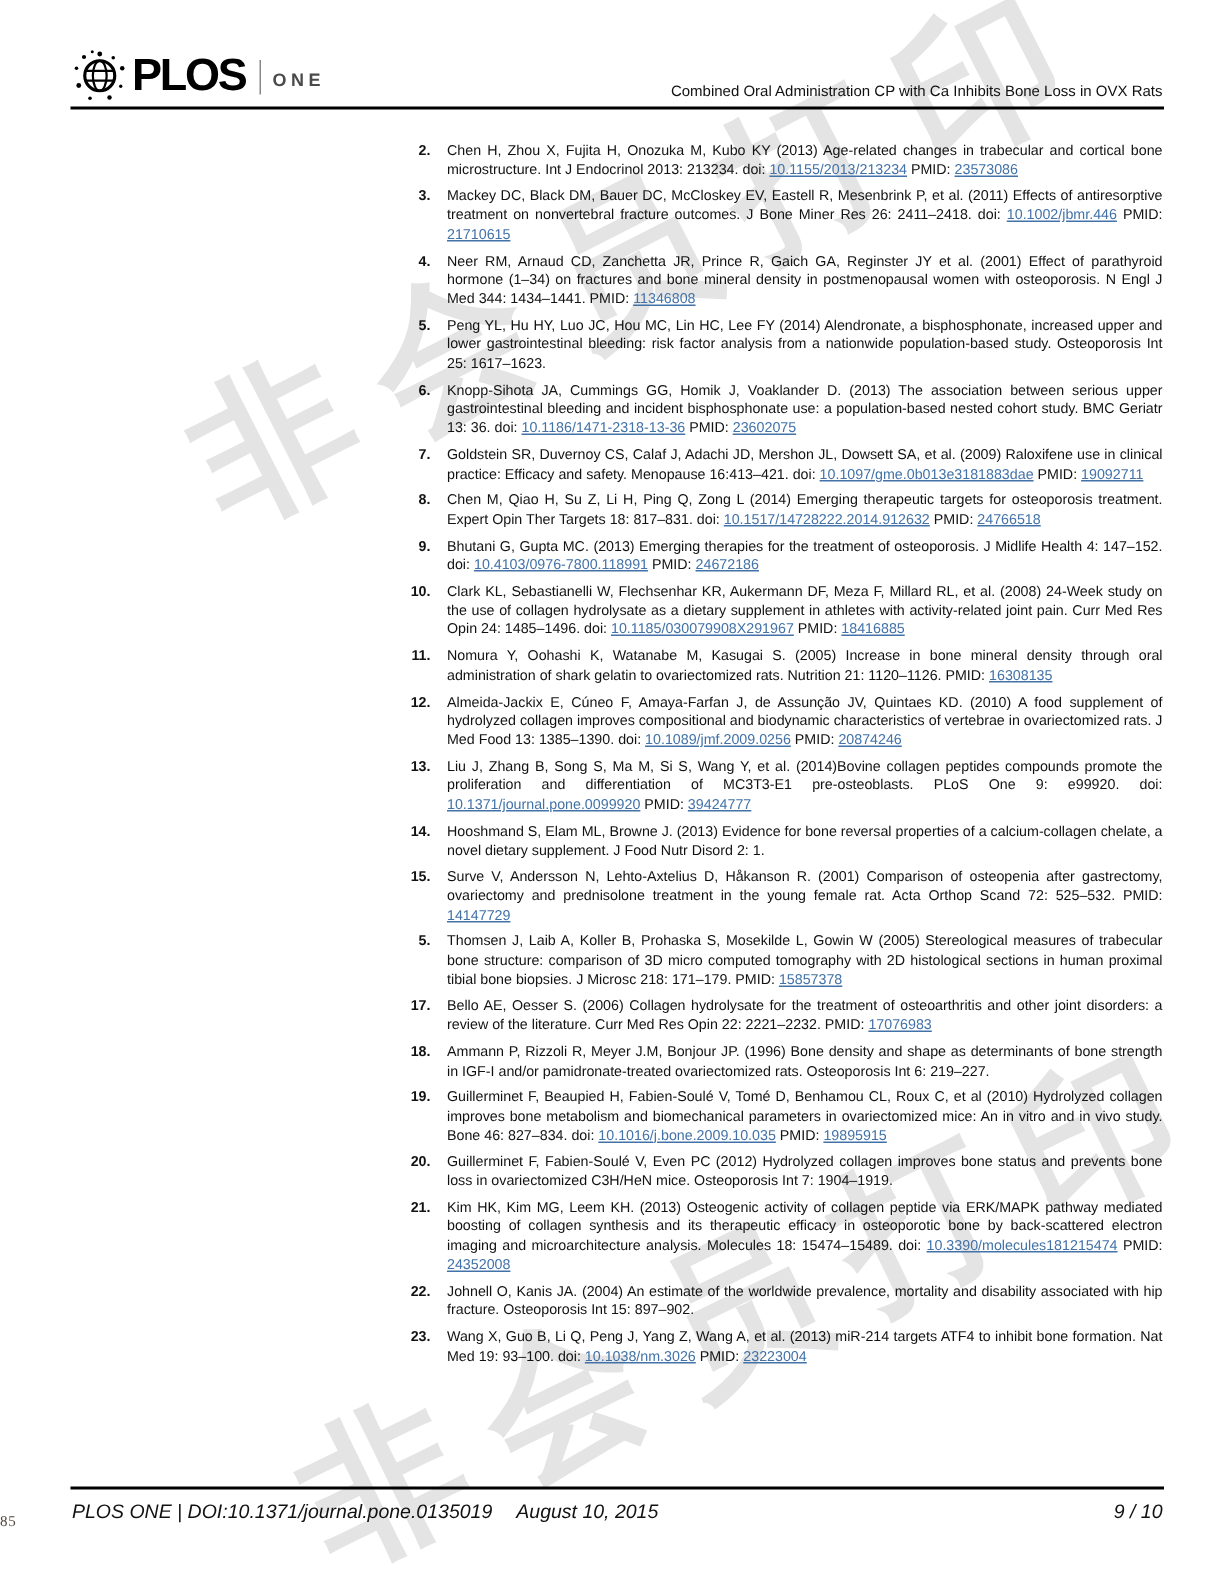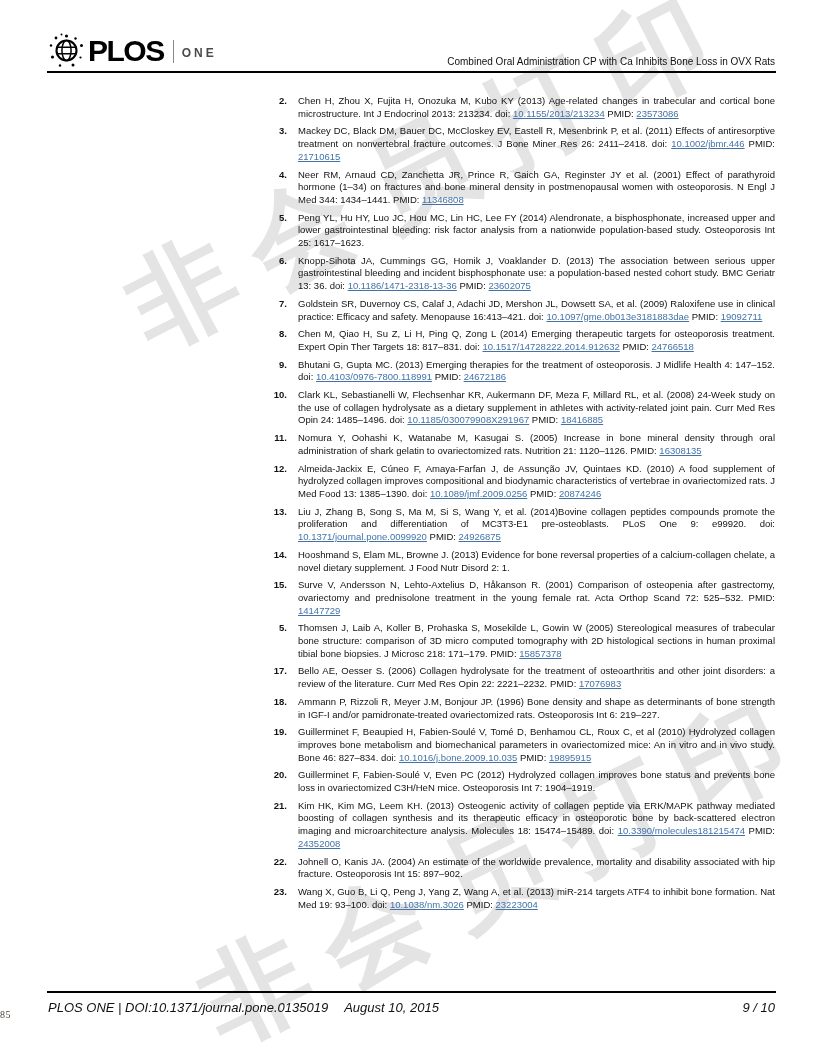--- a/index.html
+++ b/index.html
@@ -125,21 +125,21 @@
       <li class="ref">
         <span class="ref-num">11.</span>
         <span class="ref-body">Nomura Y, Oohashi K, Watanabe M, Kasugai S. (2005) Increase in bone mineral density through oral administration of shark gelatin to ovariectomized rats. Nutrition 21: 1120–1126. PMID: <a class="ref-link" href="#">16308135</a></span>
       </li>
       <li class="ref">
         <span class="ref-num">12.</span>
         <span class="ref-body">Almeida-Jackix E, Cúneo F, Amaya-Farfan J, de Assunção JV, Quintaes KD. (2010) A food supplement of hydrolyzed collagen improves compositional and biodynamic characteristics of vertebrae in ovariectomized rats. J Med Food 13: 1385–1390. doi: <a class="ref-link" href="#">10.1089/jmf.2009.0256</a> PMID: <a class="ref-link" href="#">20874246</a></span>
       </li>
       <li class="ref">
         <span class="ref-num">13.</span>
-        <span class="ref-body">Liu J, Zhang B, Song S, Ma M, Si S, Wang Y, et al. (2014)Bovine collagen peptides compounds promote the proliferation and differentiation of MC3T3-E1 pre-osteoblasts. PLoS One 9: e99920. doi: <a class="ref-link" href="#">10.1371/journal.pone.0099920</a> PMID: <a class="ref-link" href="#">24926875</a></span>
+        <span class="ref-body">Liu J, Zhang B, Song S, Ma M, Si S, Wang Y, et al. (2014)Bovine collagen peptides compounds promote the proliferation and differentiation of MC3T3-E1 pre-osteoblasts. PLoS One 9: e99920. doi: <a class="ref-link" href="#">10.1371/journal.pone.0099920</a> PMID: <a class="ref-link" href="#">39424777</a></span>
       </li>
       <li class="ref">
         <span class="ref-num">14.</span>
         <span class="ref-body">Hooshmand S, Elam ML, Browne J. (2013) Evidence for bone reversal properties of a calcium-collagen chelate, a novel dietary supplement. J Food Nutr Disord 2: 1.</span>
       </li>
       <li class="ref">
         <span class="ref-num">15.</span>
         <span class="ref-body">Surve V, Andersson N, Lehto-Axtelius D, Håkanson R. (2001) Comparison of osteopenia after gastrectomy, ovariectomy and prednisolone treatment in the young female rat. Acta Orthop Scand 72: 525–532. PMID: <a class="ref-link" href="#">14147729</a></span>
       </li>
       <li class="ref">

